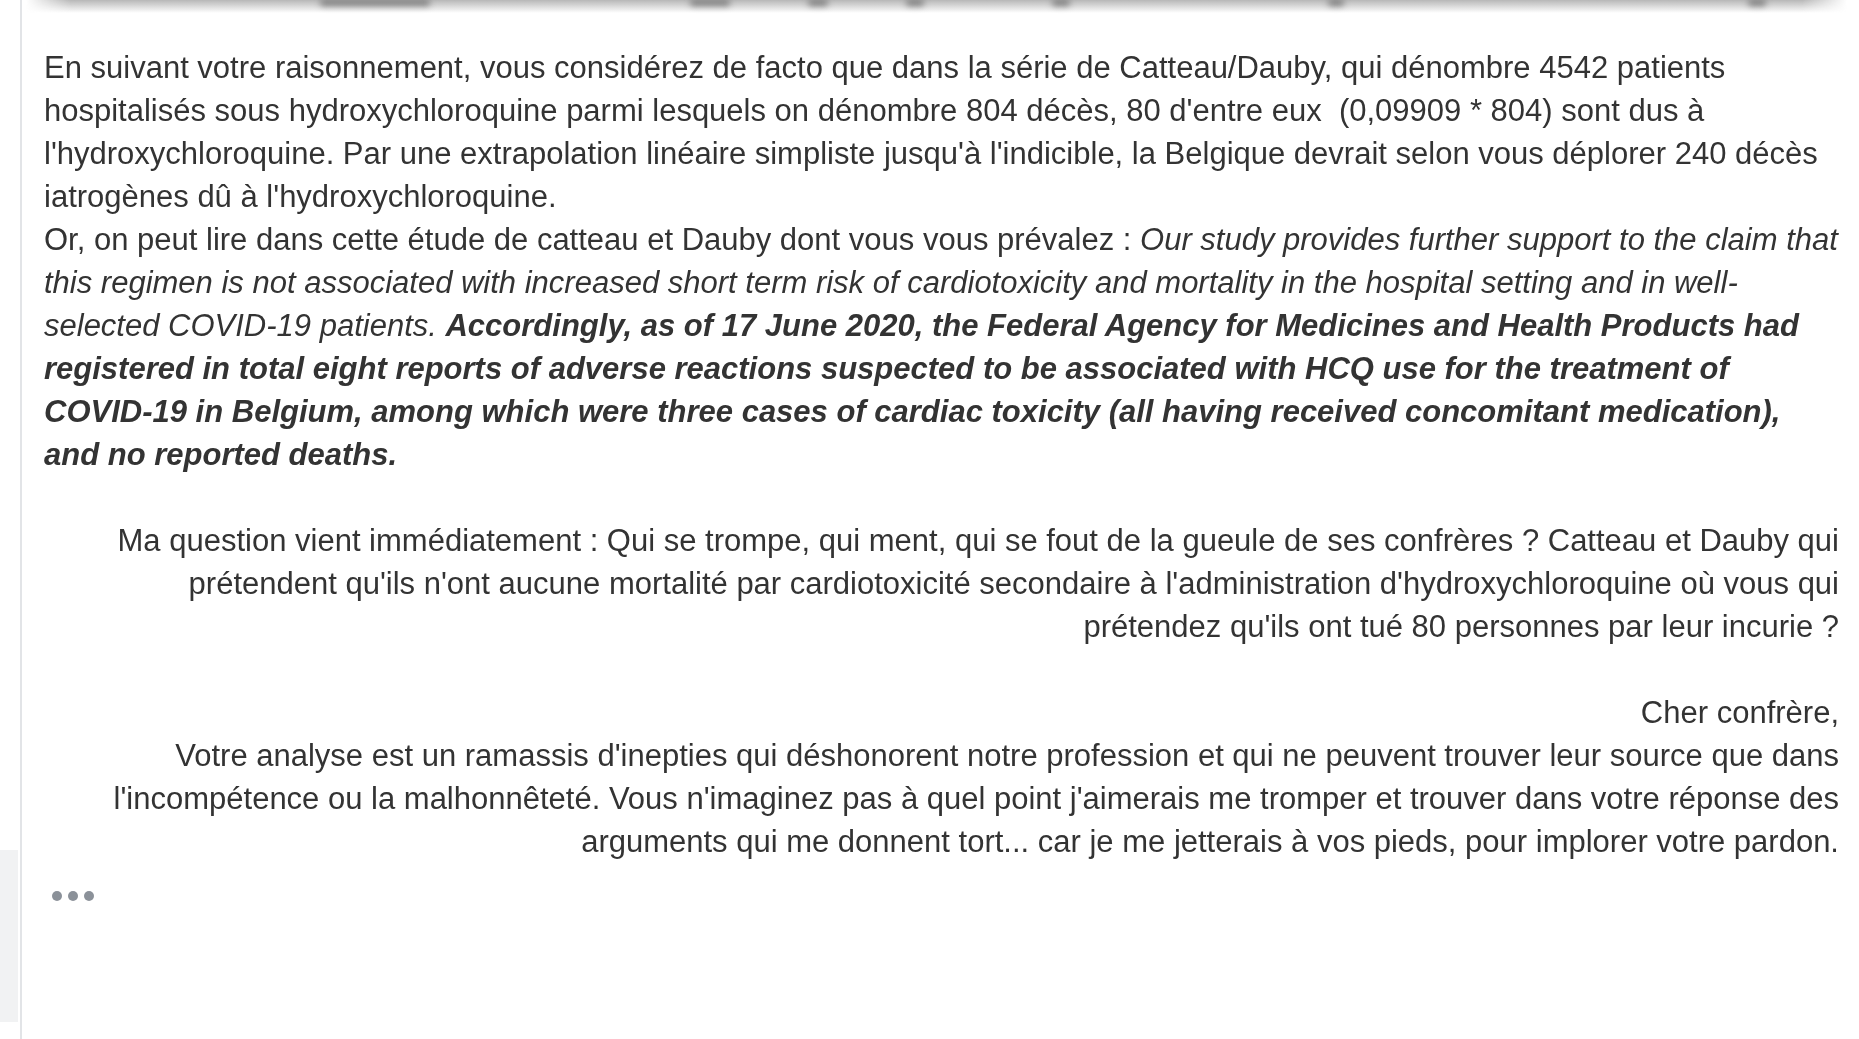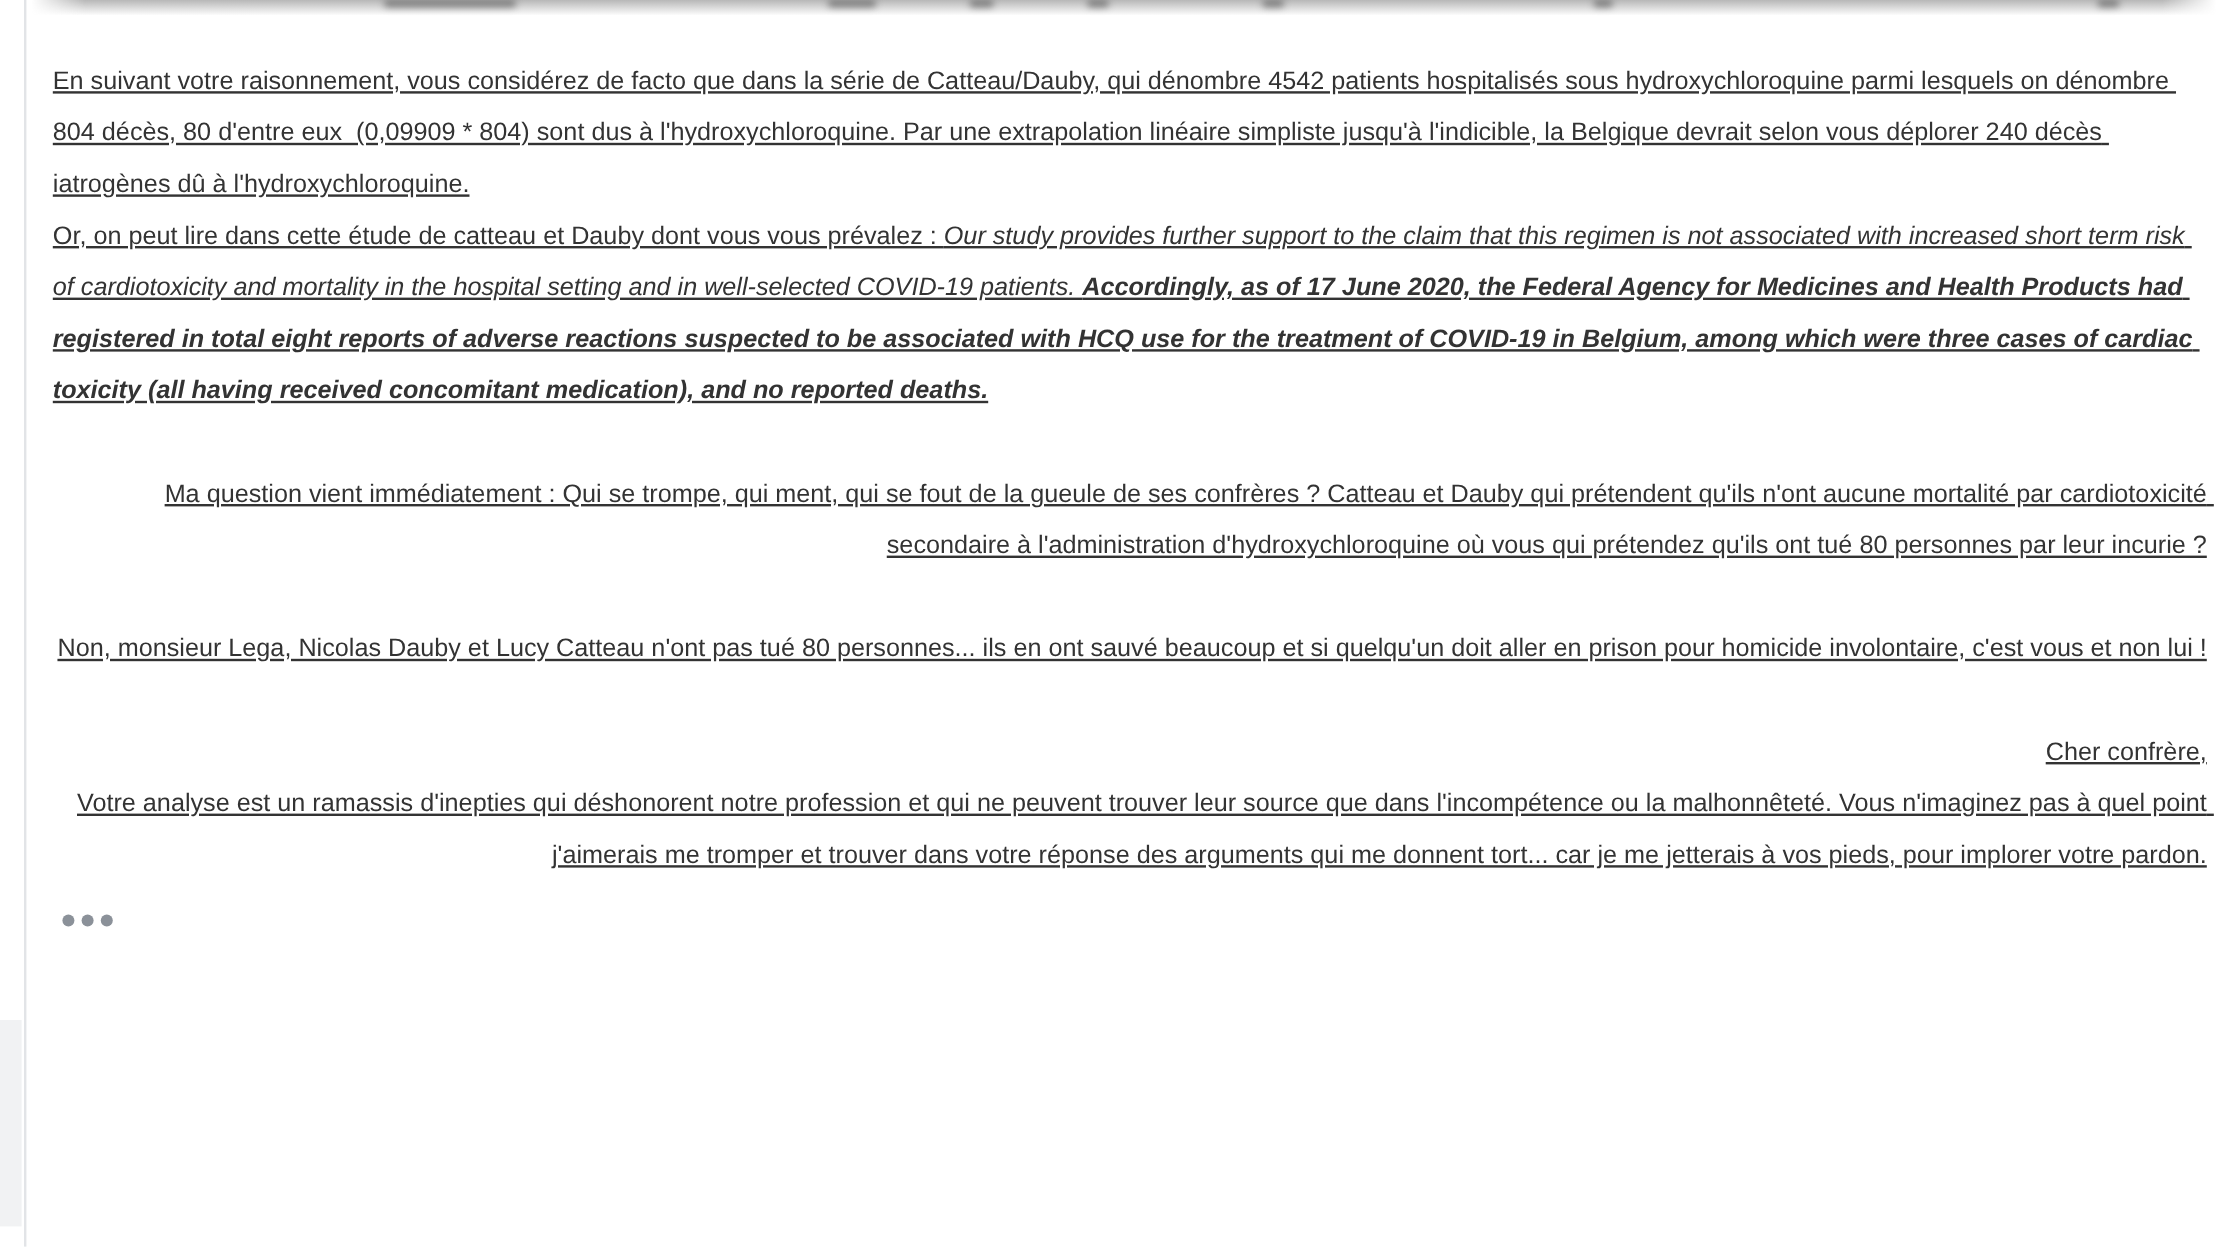--- a/index.html
+++ b/index.html
@@ -31,21 +31,21 @@
     -webkit-mask-image:linear-gradient(to right, transparent 0, #000 45px, #000 calc(100% - 45px), transparent 100%);
     mask-image:linear-gradient(to right, transparent 0, #000 45px, #000 calc(100% - 45px), transparent 100%);
   }
   .smudge{
     position:absolute;top:0;height:6px;border-radius:3px;
     background:rgba(55,55,55,0.55);filter:blur(3px);
   }
   
   .comment-body{
     position:absolute;left:44px;top:46px;width:1795px;
-    font-size:21px;line-height:43px;color:var(--text-color);text-decoration:underline;
+    font-size:31px;line-height:43px;color:var(--text-color);
   }
   .para{margin:0;white-space:pre-wrap;}
   .para.gap{margin-top:43px;text-align:right;}
   .quote-italic{font-style:italic;}
   .quote-bold-italic{font-style:italic;font-weight:bold;}
   
   .more-options{
     margin:26px 0 0 8px;display:flex;align-items:center;gap:6px;
     width:46px;height:14px;cursor:pointer;background:none;border:none;padding:0;
   }
@@ -69,21 +69,20 @@
 <div class="card-left-border"></div>
 <div class="left-gutter"></div>
 
 <div class="comment-body">
   <p class="para">En suivant votre raisonnement, vous considérez de facto que dans la série de Catteau/Dauby, qui dénombre 4542 patients hospitalisés sous hydroxychloroquine parmi lesquels on dénombre 804 décès, 80 d'entre eux  (0,09909 * 804) sont dus à l'hydroxychloroquine. Par une extrapolation linéaire simpliste jusqu'à l'indicible, la Belgique devrait selon vous déplorer 240 décès iatrogènes dû à l'hydroxychloroquine.</p>
 
   <p class="para"><span>Or, on peut lire dans cette étude de catteau et Dauby dont vous vous prévalez : </span><span class="quote-italic">Our study provides further support to the claim that this regimen is not associated with increased short term risk of cardiotoxicity and mortality in the hospital setting and in well-selected COVID-19 patients. </span><span class="quote-bold-italic">Accordingly, as of 17 June 2020, the Federal Agency for Medicines and Health Products had registered in total eight reports of adverse reactions suspected to be associated with HCQ use for the treatment of COVID-19 in Belgium, among which were three cases of cardiac toxicity (all having received concomitant medication), and no reported deaths.</span></p>
 
   <p class="para gap">Ma question vient immédiatement : Qui se trompe, qui ment, qui se fout de la gueule de ses confrères ? Catteau et Dauby qui prétendent qu'ils n'ont aucune mortalité par cardiotoxicité secondaire à l'administration d'hydroxychloroquine où vous qui prétendez qu'ils ont tué 80 personnes par leur incurie ?</p>
 
-  <p class="para gap">Non, monsieur Lega, Nicolas Dauby et Lucy Catteau n'ont pas tué 80 personnes... ils en ont sauvé beaucoup et si quelqu'un doit aller en prison pour homicide involontaire, c'est vous et non lui !</p>
 
   <p class="para gap"><span>Cher confrère,</span><br><span>Votre analyse est un ramassis d'inepties qui déshonorent notre profession et qui ne peuvent trouver leur source que dans l'incompétence ou la malhonnêteté. Vous n'imaginez pas à quel point j'aimerais me tromper et trouver dans votre réponse des arguments qui me donnent tort... car je me jetterais à vos pieds, pour implorer votre pardon.</span></p>
 
   <div class="more-options" role="button">
     <span class="dot"></span>
     <span class="dot"></span>
     <span class="dot"></span>
   </div>
 </div>
 

